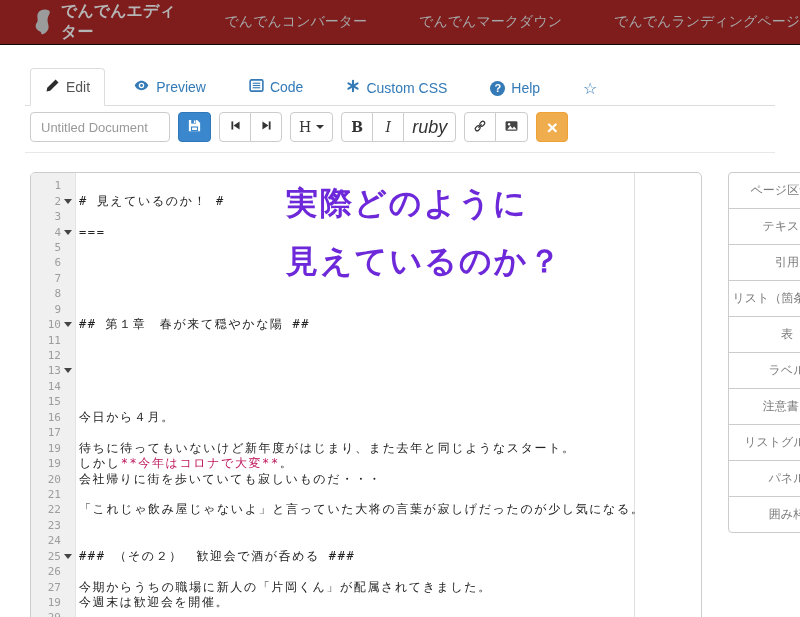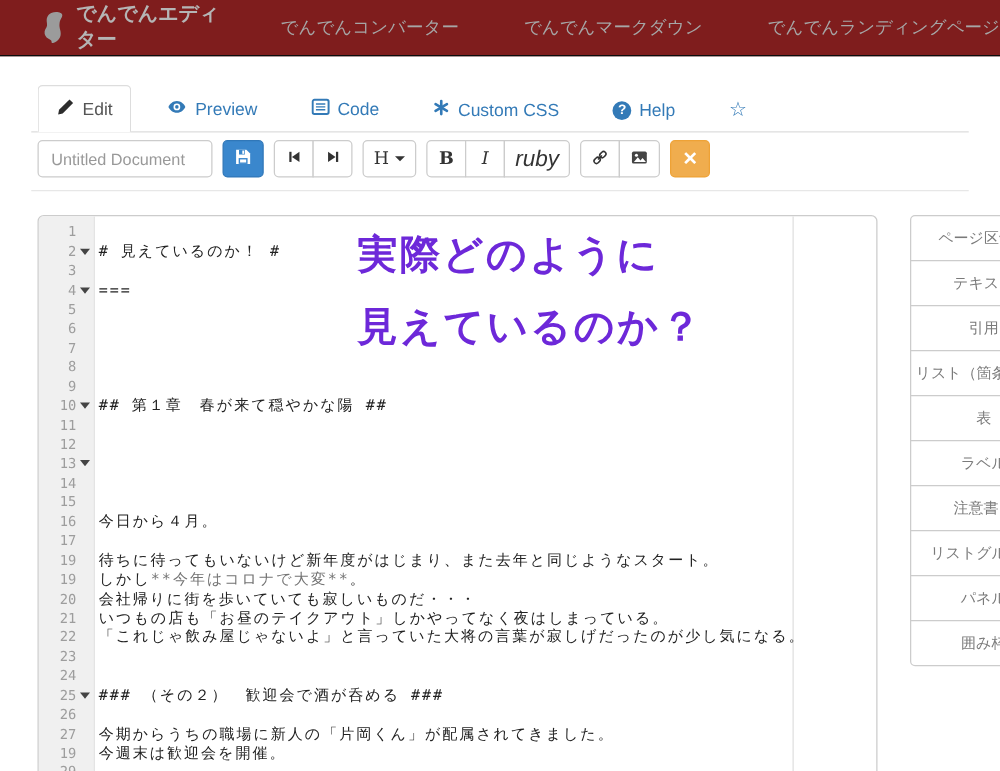--- a/index.html
+++ b/index.html
@@ -60,21 +60,21 @@
              border-right:1px solid #e4e4e4;}
   .guide{position:absolute;left:603px;top:0;bottom:0;width:1px;background:#e0e0e0;}
   .lines{position:absolute;top:5px;left:0;right:0;}
   .line{display:flex;height:15.45px;align-items:center;
         font-family:"DejaVu Sans Mono", monospace;font-size:12px;}
   .ln{width:30px;text-align:right;color:#9d9d9d;font-size:11px;flex-shrink:0;}
   .fold-slot{width:14px;flex-shrink:0;display:flex;justify-content:center;align-items:center;}
   .fold-arrow{width:0;height:0;border-left:4px solid transparent;border-right:4px solid transparent;
               border-top:5px solid #444;cursor:pointer;}
   .ltext{padding-left:4px;white-space:pre;letter-spacing:1.6px;color:#222;}
-  .ltext .red{color:#737373;margin-top:16px;}
+  .ltext .red{color:#be185d;margin-top:16px;}
 
   
   .overlay{position:absolute;left:286px;top:174px;z-index:10;color:#6d28d9;
            font-size:32px;font-weight:bold;line-height:58px;letter-spacing:2px;
            white-space:nowrap;pointer-events:none;}
 
   
   .sidebar{position:absolute;left:728px;top:172px;width:118px;display:flex;flex-direction:column;}
   .side-btn{box-sizing:border-box;width:118px;border:1px solid #ccc;background:#fff;
             color:#7a7a7a;font-size:12px;line-height:13px;text-align:center;
@@ -347,21 +347,20 @@
           <span class="ltext"><span>しかし</span><span class="red">**今年はコロナで大変**</span><span>。</span></span>
         </div>
         <div class="line">
           <span class="ln">20</span>
           <span class="fold-slot"></span>
           <span class="ltext"><span>会社帰りに街を歩いていても寂しいものだ・・・</span></span>
         </div>
         <div class="line">
           <span class="ln">21</span>
           <span class="fold-slot"></span>
-          <span class="ltext"><span>いつもの店も「お昼のテイクアウト」しかやってなく夜はしまっている。</span></span>
         </div>
         <div class="line">
           <span class="ln">22</span>
           <span class="fold-slot"></span>
           <span class="ltext"><span>「これじゃ飲み屋じゃないよ」と言っていた大将の言葉が寂しげだったのが少し気になる。</span></span>
         </div>
         <div class="line">
           <span class="ln">23</span>
           <span class="fold-slot"></span>
           <span class="ltext"></span>

